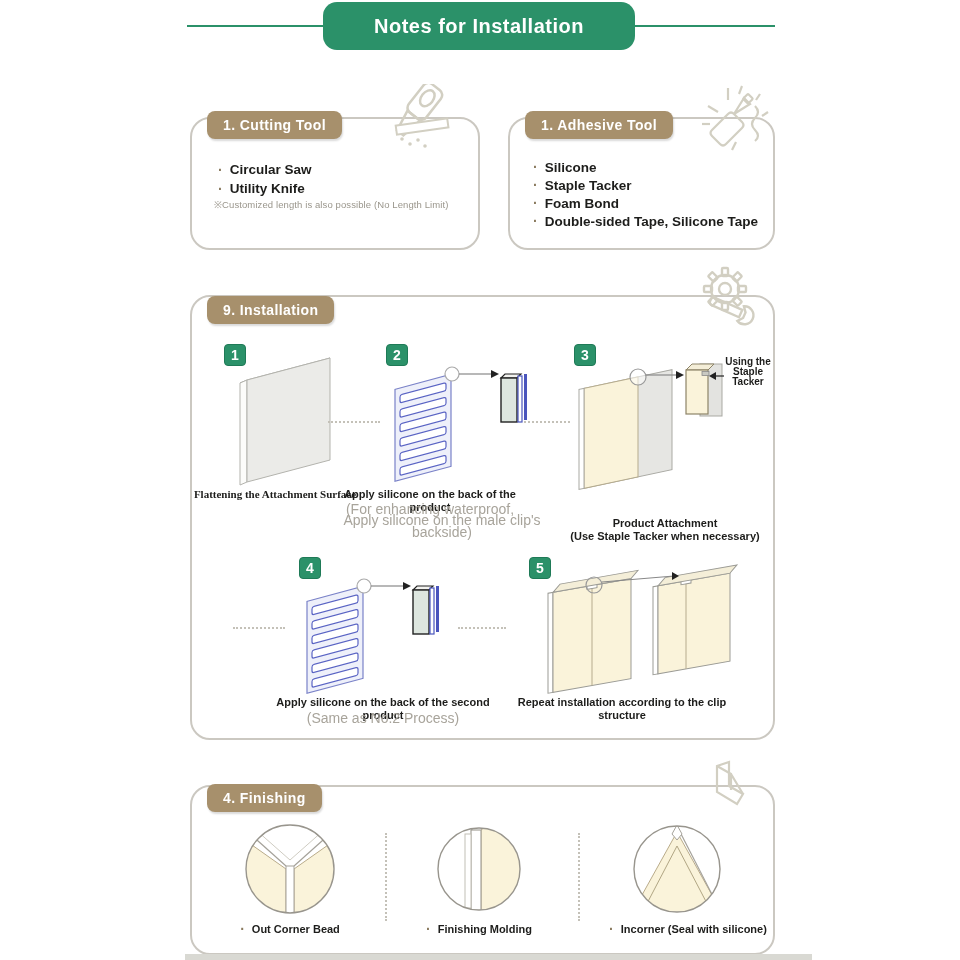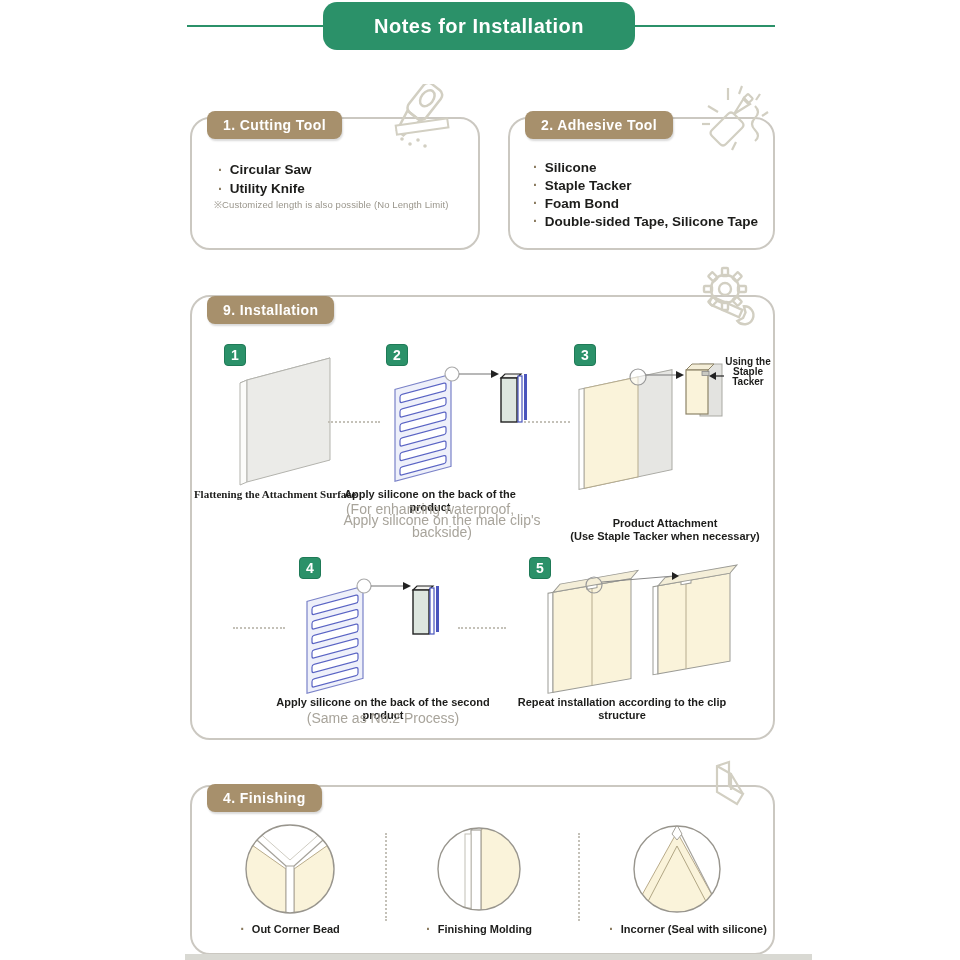--- a/index.html
+++ b/index.html
@@ -90,21 +90,21 @@
     </li>
   <li>
       <span class="dot">·</span>
       <span>Utility Knife</span>
     </li>
 </ul>
 <div class="abs note" style="left:214px; top:198px;">※Customized length is also possible (No Length Limit)</div>
 
 <div class="abs panel-box" style="left:508px; top:117px; width:267px; height:133px;"></div>
 <div class="abs sec-header" style="left:525px; top:111px;">
-  <span>2. Adhesive Tool</span>
+  <span>1. Adhesive Tool</span>
 </div>
 <svg class="abs" style="left:698px; top:84px;" width="74" height="74" viewBox="0 0 74 74">
   <g fill="none" stroke="#d2cfc2" stroke-width="2.2">
     <path d="M14,46 L30,30 Q33,27 36,30 L44,38 Q47,41 44,44 L28,60 Q25,63 22,60 L14,52 Q11,49 14,46 Z"></path>
     <path d="M36,30 L46,14 L52,20 Z"></path>
     <rect x="47" y="11" width="7" height="7" rx="1" transform="rotate(45 50 14)"></rect>
     <path d="M57,22 q 6,6 0,12 q -6,6 0,12 q 6,6 0,11"></path>
     <line x1="30" y1="4" x2="30" y2="16"></line>
     <line x1="44" y1="2" x2="41" y2="10"></line>
     <line x1="10" y1="22" x2="20" y2="28"></line>

